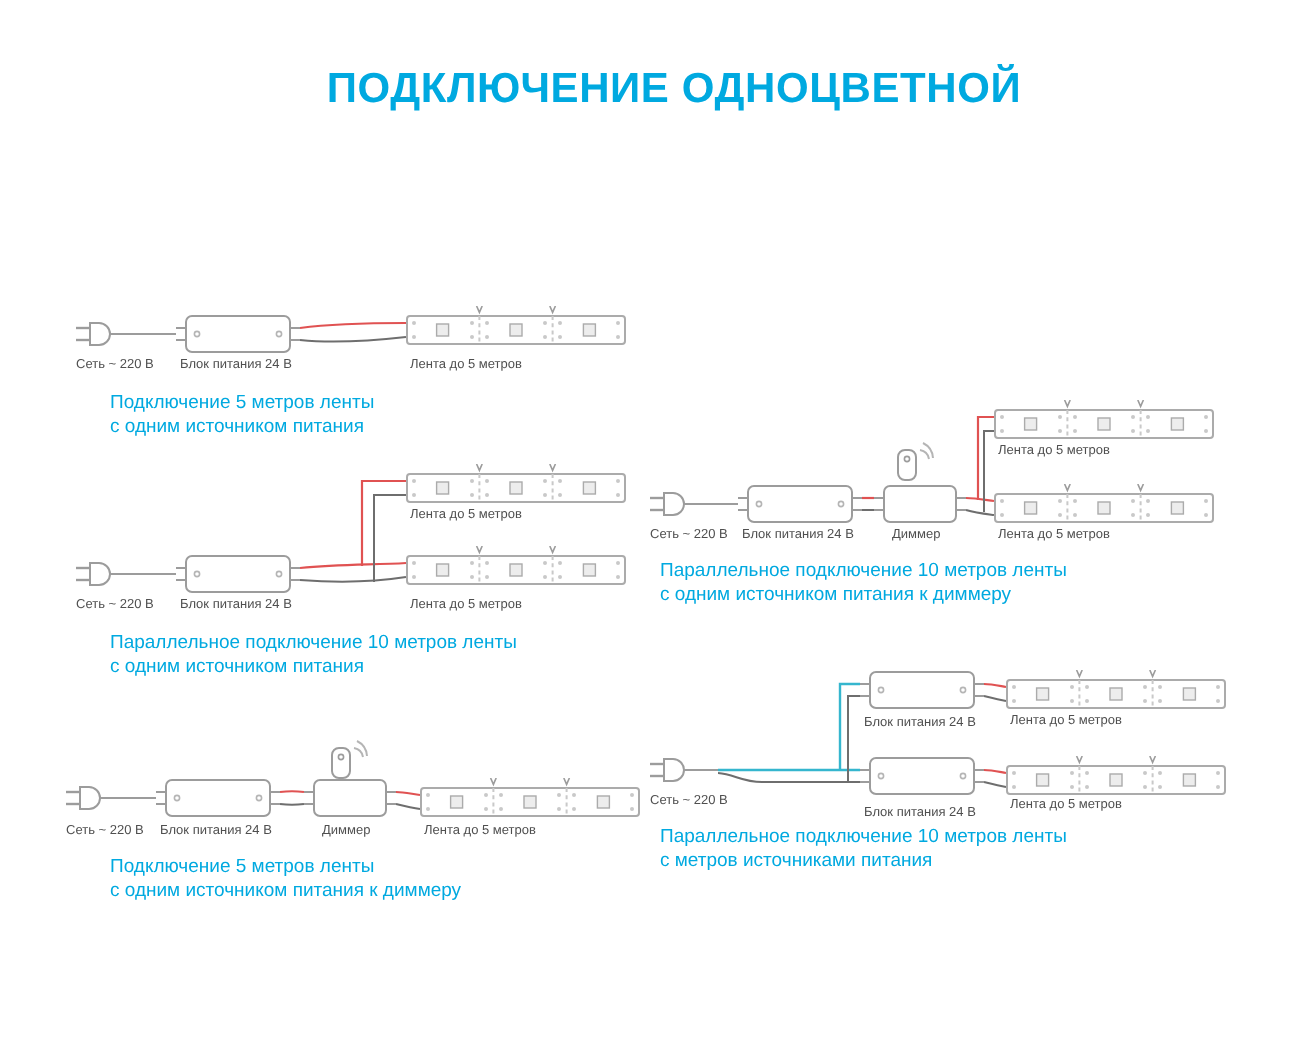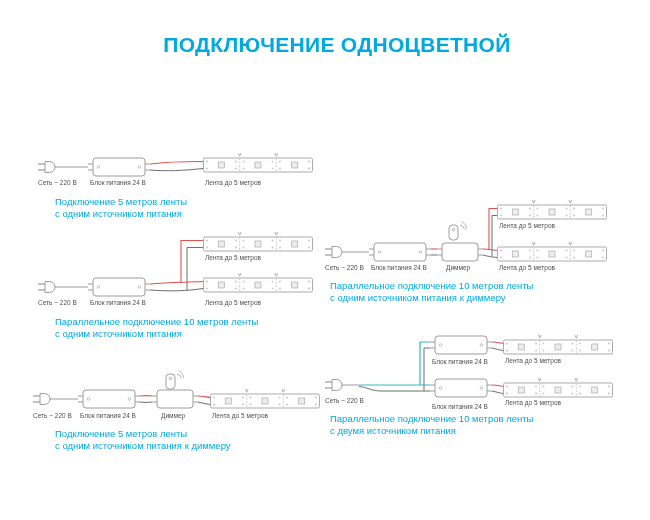--- a/index.html
+++ b/index.html
@@ -201,17 +201,17 @@
       <use href="#sym-psu" x="105" y="45" width="62" height="20"></use>
       <use href="#sym-strip" x="178" y="45" width="110" height="20"></use>
     </svg>
     <span class="comp-label" style="left:180px;top:24px">Лента до 5 метров</span>
     <span class="comp-label" style="left:107px;top:25px">Блок питания 24 В</span>
     <span class="comp-label" style="left:0px;top:64px">Сеть ~ 220 В</span>
     <span class="comp-label" style="left:180px;top:66px">Лента до 5 метров</span>
     <span class="comp-label" style="left:107px;top:70px">Блок питания 24 В</span>
     <div class="caption" style="left:5px;top:80px">
       <div>Параллельное подключение 10 метров ленты</div>
-      <div>с двумя источником питания</div>
+      <div>с метров источниками питания</div>
     </div>
   </div>
 
 </div>
 
 </body></html>

